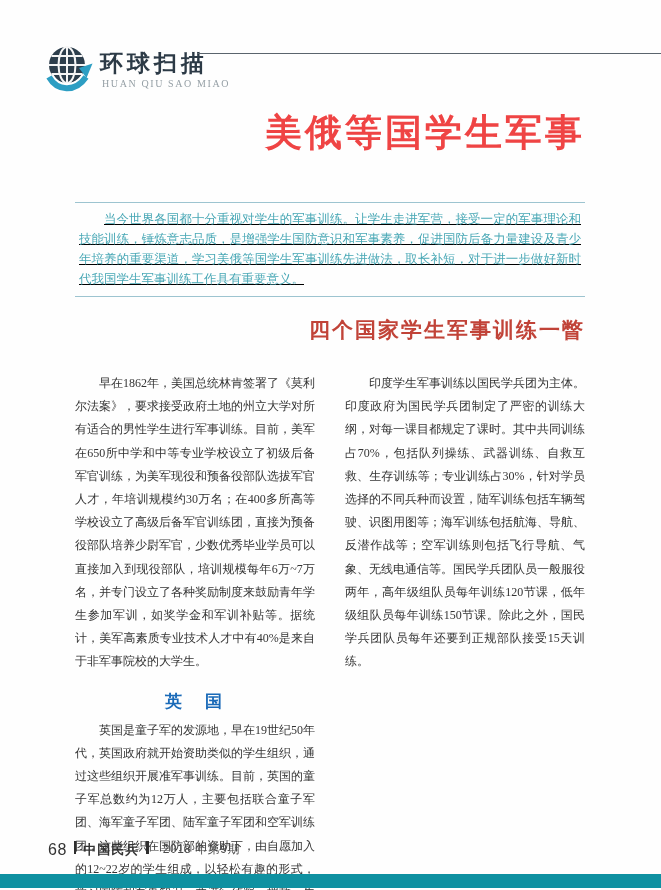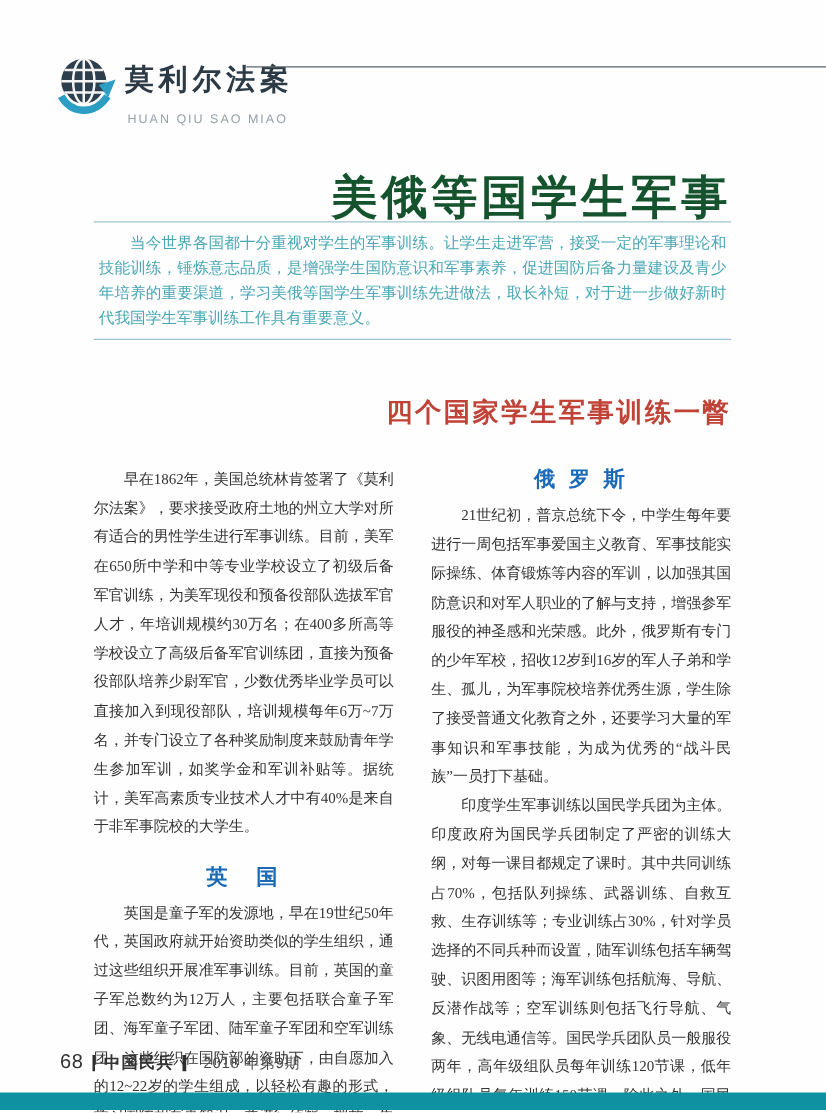--- a/index.html
+++ b/index.html
@@ -11,40 +11,39 @@
     font-family:"Liberation Serif", serif;
   }
   
   .logo-icon{position:absolute;left:45px;top:44px;width:48px;height:50px;}
   .logo-text{
     position:absolute;left:100px;top:48px;
     font-family:"Liberation Sans", sans-serif;
     font-size:23px;font-weight:bold;color:#2c3a46;letter-spacing:4px;
   }
   .logo-pinyin{
-    position:absolute;left:102px;top:90px;
-    font-family:Liberation Sans, sans-serif;
+    position:absolute;left:102px;top:78px;
+    font-family:Liberation Serif, serif;
     font-size:10px;color:#96a0a6;letter-spacing:1.6px;
   }
   .header-rule{
     position:absolute;left:197px;right:0;top:53px;height:1px;background:#5a646d;
   }
   
   .article-title{
     position:absolute;right:76px;top:108px;
     font-family:"Liberation Sans", sans-serif;
-    font-size:37px;font-weight:bold;color:#14532d;letter-spacing:3px;
+    font-size:37px;font-weight:bold;color:#ef4444;letter-spacing:3px;
     white-space:nowrap;
-    margin-top:25px;
   }
   
   .intro-box{
-    position:absolute;left:75px;top:177px;width:510px;
+    position:absolute;left:75px;top:202px;width:510px;
     border-top:1px solid #9dc4d0;border-bottom:1px solid #9dc4d0;
-    padding:6px 4px 7px 4px;box-sizing:border-box;
+    padding:6px 4px 7px 4px;box-sizing:border-box;text-decoration:underline;
   }
   .intro-text{
     font-size:12.5px;line-height:20px;color:#48a7b5;
     text-align:justify;text-indent:2em;margin:0;
   }
   
   .section-heading{
     position:absolute;left:75px;top:316px;width:510px;
     text-align:right;font-family:"Liberation Sans", sans-serif;
     font-size:21px;font-weight:bold;color:#c14338;letter-spacing:2px;
@@ -61,21 +60,21 @@
     letter-spacing:3px;margin:0 0 6px 0;
   }
   .sec + .sec .country-heading{margin-top:16px;}
   .body-text{
     font-size:12px;line-height:23.2px;color:#333333;
     text-align:justify;text-indent:2em;margin:0;
   }
   
   .footer{
     position:absolute;left:48px;top:841px;
-    display:flex;align-items:center;
+    display:flex;
     font-family:"Liberation Sans", sans-serif;color:#333;
   }
   .page-number{font-size:16px;letter-spacing:0.5px;}
   .foot-divider{width:2.5px;height:13px;background:#2e2e2e;margin:0 7px;}
   .magazine-title{font-size:13px;font-weight:bold;letter-spacing:1px;}
   .issue{font-size:12px;color:#4a4a4a;margin-left:7px;letter-spacing:0.5px;}
   .bottom-bar{
     position:absolute;left:0;right:0;bottom:2px;height:14px;background:#0f91a1;
   }
 </style>
@@ -92,21 +91,21 @@
         <line x1="4" y1="21" x2="40" y2="21"></line>
         <line x1="6.5" y1="12" x2="37.5" y2="12"></line>
         <line x1="6.5" y1="30" x2="37.5" y2="30"></line>
         <line x1="22" y1="3" x2="22" y2="39"></line>
       </g>
       <path d="M4 33 C 12 47, 30 49, 41 33" stroke="#ffffff" stroke-width="10" fill="none"></path>
       <path d="M4 33 C 12 47, 30 49, 41 33" stroke="#2d9ec3" stroke-width="6" fill="none"></path>
       <polygon points="34,24 47.5,19.5 41.5,34" fill="#2d9ec3"></polygon>
     </svg>
   </div>
-  <div class="logo-text">莫利尔法案</div>
+  <div class="logo-text">环球扫描</div>
   <div class="logo-pinyin">HUAN QIU SAO MIAO</div>
   <div class="header-rule"></div>
 
   <div class="article-title">美俄等国学生军事</div>
 
   <div class="intro-box">
     <p class="intro-text">当今世界各国都十分重视对学生的军事训练。让学生走进军营，接受一定的军事理论和技能训练，锤炼意志品质，是增强学生国防意识和军事素养，促进国防后备力量建设及青少年培养的重要渠道，学习美俄等国学生军事训练先进做法，取长补短，对于进一步做好新时代我国学生军事训练工作具有重要意义。</p>
   </div>
 
   <div class="section-heading">四个国家学生军事训练一瞥</div>
@@ -116,24 +115,20 @@
       <div class="sec">
         <p class="body-text">早在1862年，美国总统林肯签署了《莫利尔法案》，要求接受政府土地的州立大学对所有适合的男性学生进行军事训练。目前，美军在650所中学和中等专业学校设立了初级后备军官训练，为美军现役和预备役部队选拔军官人才，年培训规模约30万名；在400多所高等学校设立了高级后备军官训练团，直接为预备役部队培养少尉军官，少数优秀毕业学员可以直接加入到现役部队，培训规模每年6万~7万名，并专门设立了各种奖励制度来鼓励青年学生参加军训，如奖学金和军训补贴等。据统计，美军高素质专业技术人才中有40%是来自于非军事院校的大学生。</p>
       </div>
       <div class="sec">
         <h3 class="country-heading">英　国</h3>
         <p class="body-text">英国是童子军的发源地，早在19世纪50年代，英国政府就开始资助类似的学生组织，通过这些组织开展准军事训练。目前，英国的童子军总数约为12万人，主要包括联合童子军团、海军童子军团、陆军童子军团和空军训练团，这些组织在国防部的资助下，由自愿加入的12~22岁的学生组成，以轻松有趣的形式，学习国防和军事知识，并进行侦察、搜救、生存等准军事训练。</p>
       </div>
     </div>
     <div class="col">
       <div class="sec">
-        <h3 class="country-heading">俄 罗 斯</h3>
-        <p class="body-text">21世纪初，普京总统下令，中学生每年要进行一周包括军事爱国主义教育、军事技能实际操练、体育锻炼等内容的军训，以加强其国防意识和对军人职业的了解与支持，增强参军服役的神圣感和光荣感。此外，俄罗斯有专门的少年军校，招收12岁到16岁的军人子弟和学生、孤儿，为军事院校培养优秀生源，学生除了接受普通文化教育之外，还要学习大量的军事知识和军事技能，为成为优秀的“战斗民族”一员打下基础。</p>
-      </div>
-      <div class="sec">
         <p class="body-text">印度学生军事训练以国民学兵团为主体。印度政府为国民学兵团制定了严密的训练大纲，对每一课目都规定了课时。其中共同训练占70%，包括队列操练、武器训练、自救互救、生存训练等；专业训练占30%，针对学员选择的不同兵种而设置，陆军训练包括车辆驾驶、识图用图等；海军训练包括航海、导航、反潜作战等；空军训练则包括飞行导航、气象、无线电通信等。国民学兵团队员一般服役两年，高年级组队员每年训练120节课，低年级组队员每年训练150节课。除此之外，国民学兵团队员每年还要到正规部队接受15天训练。</p>
       </div>
     </div>
   </div>
 
   <div class="footer">
     <span class="page-number">68</span>
     <span class="foot-divider"></span>
     <span class="magazine-title">中国民兵</span>
     <span class="foot-divider"></span>

